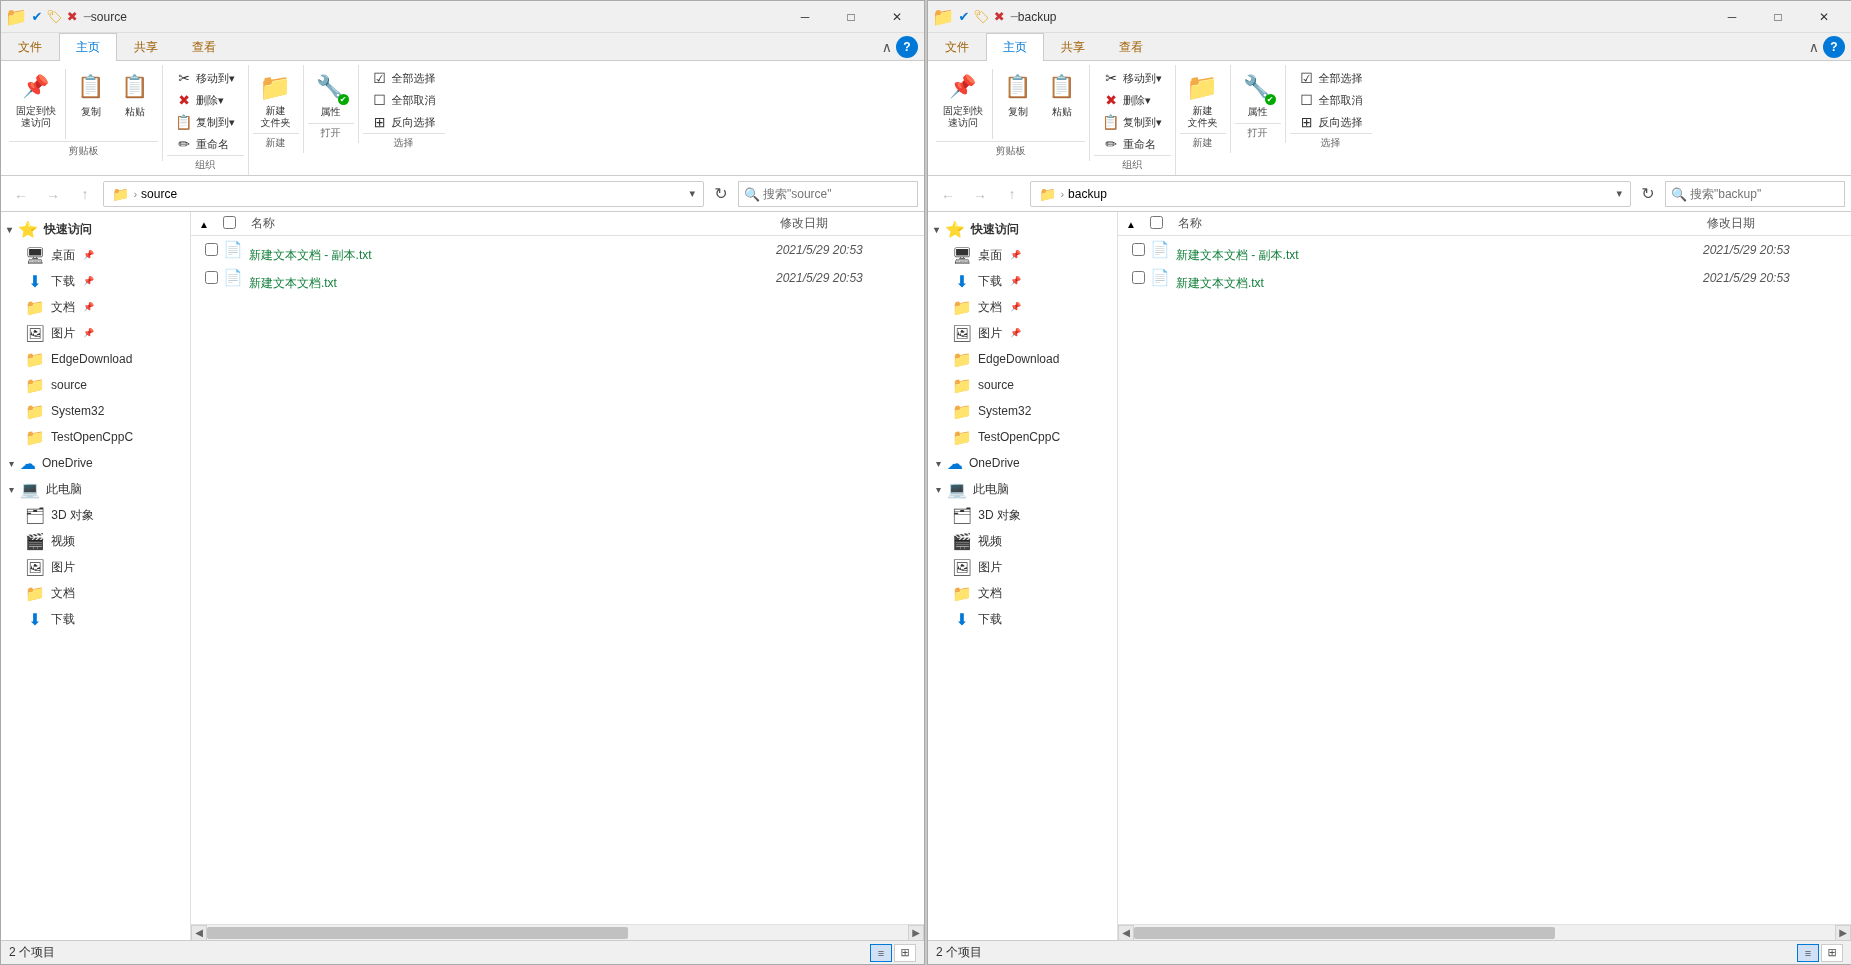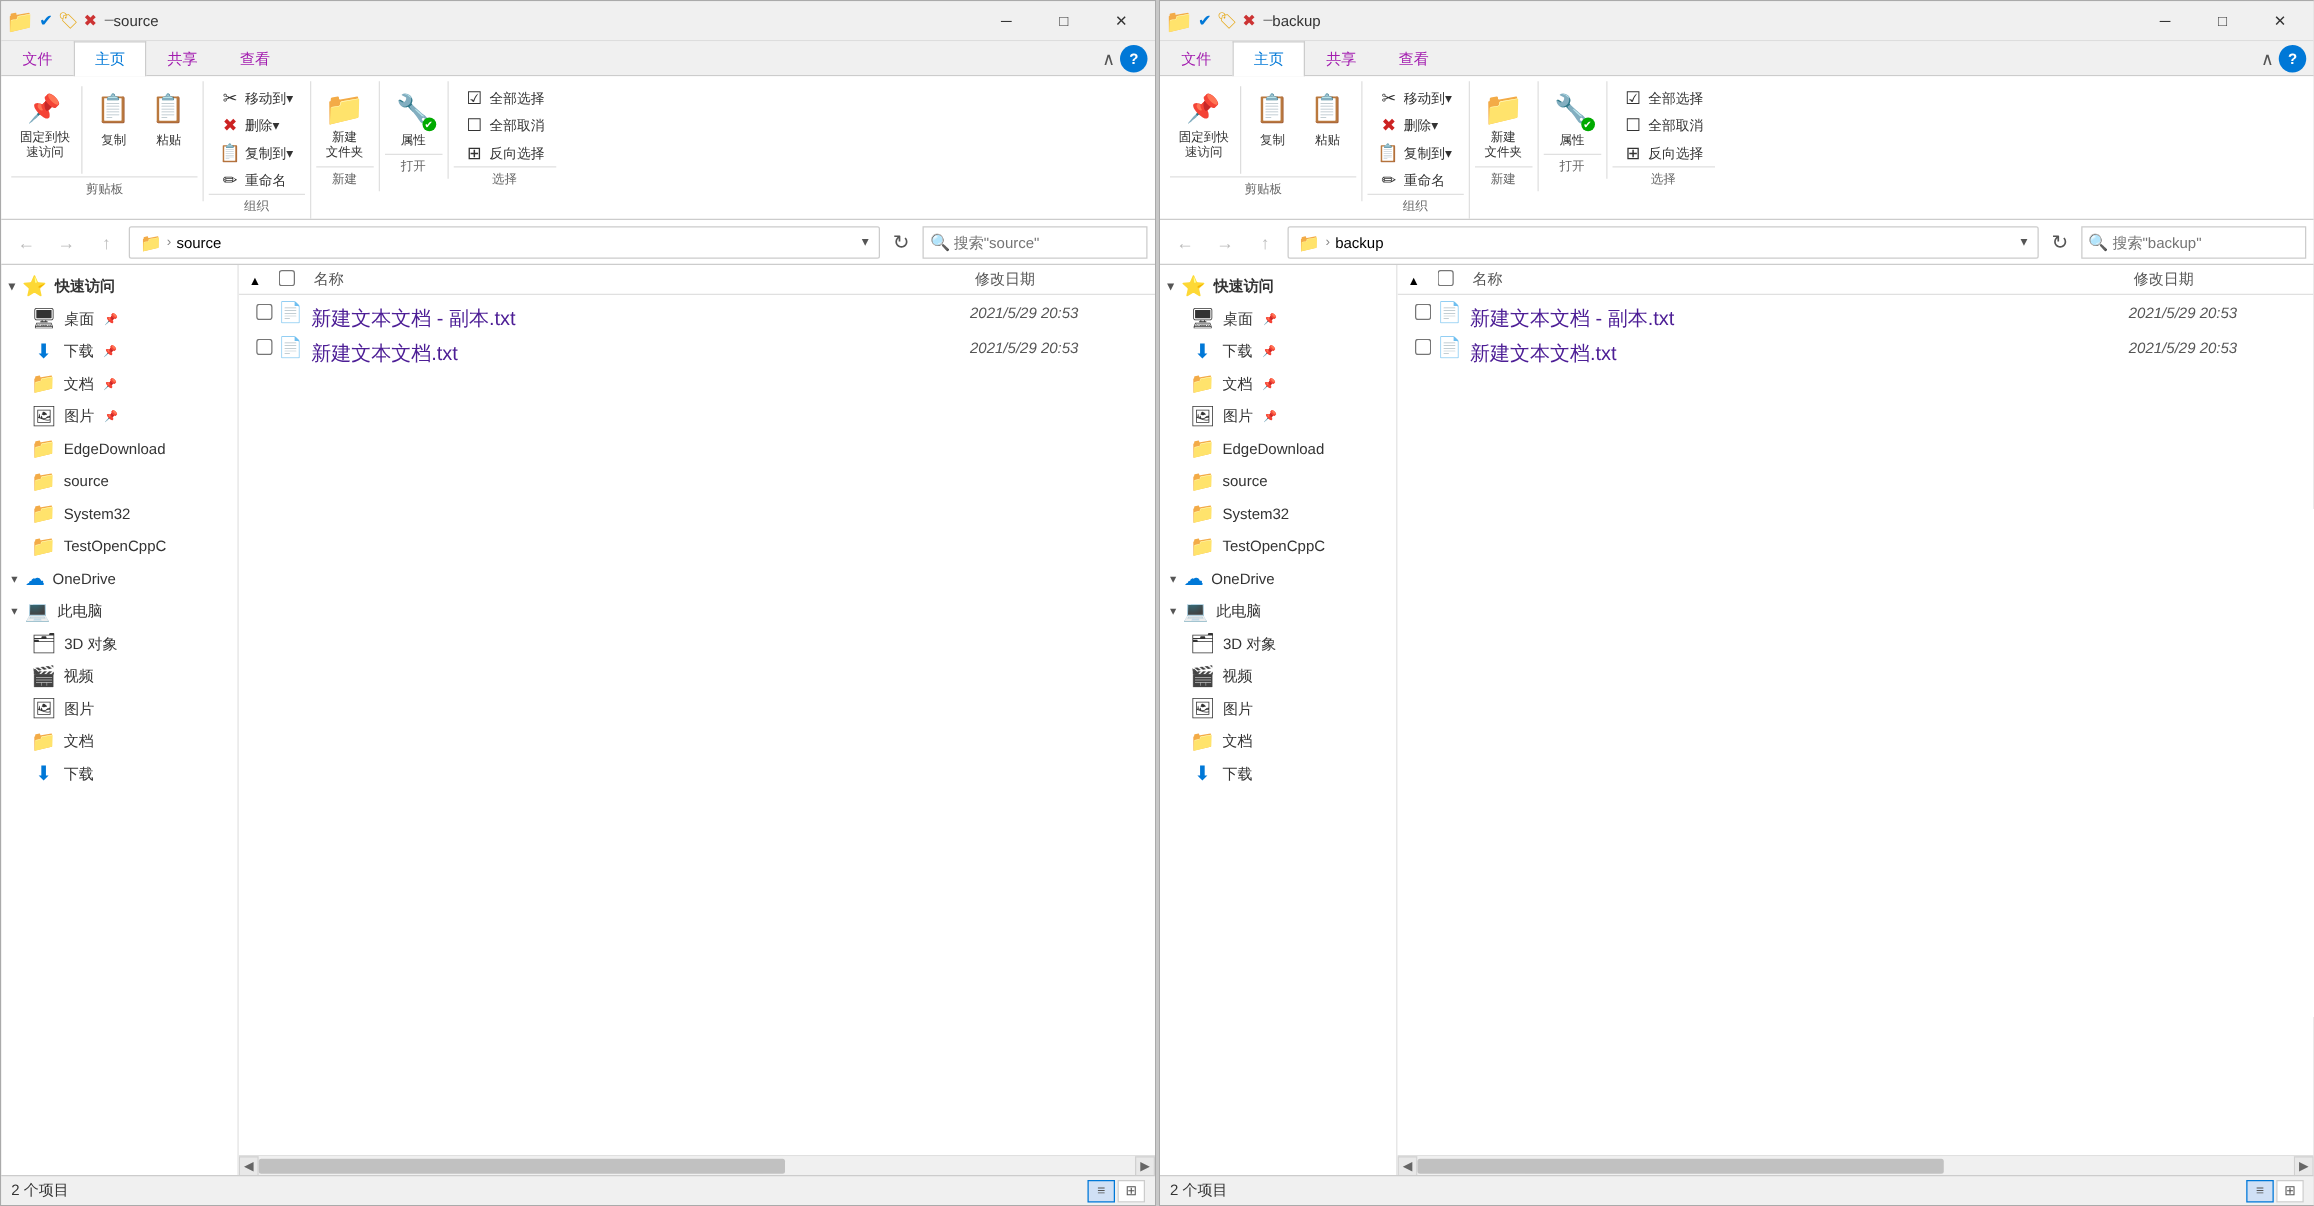--- a/index.html
+++ b/index.html
@@ -74,21 +74,21 @@
 
     .ribbon-tab {
       padding: 0 16px;
       height: 28px;
       display: flex;
       align-items: center;
       font-size: 12px;
       cursor: pointer;
       border: 1px solid transparent;
       border-bottom: none;
-      color: #a21caf;
+      color: #a16207;
     }
 
     .ribbon-tab.active {
       background: white;
       border-color: #ccc;
       border-bottom-color: white;
       margin-bottom: -1px;
       z-index: 1;
       color: #0078d7;
     }
@@ -390,22 +390,22 @@
     }
 
     .file-icon {
       font-size: 16px;
       margin-right: 6px;
       color: #777;
     }
 
     .file-name {
       flex: 1;
-      font-size: 16px;
-      color: #4c1d95;
+      font-size: 12px;
+      color: #15803d;
       overflow: hidden;
       text-overflow: ellipsis;
       white-space: nowrap;
       margin-top: 12px;
     }
 
     .file-date {
       width: 140px;
       font-size: 12px;
       color: #555;

